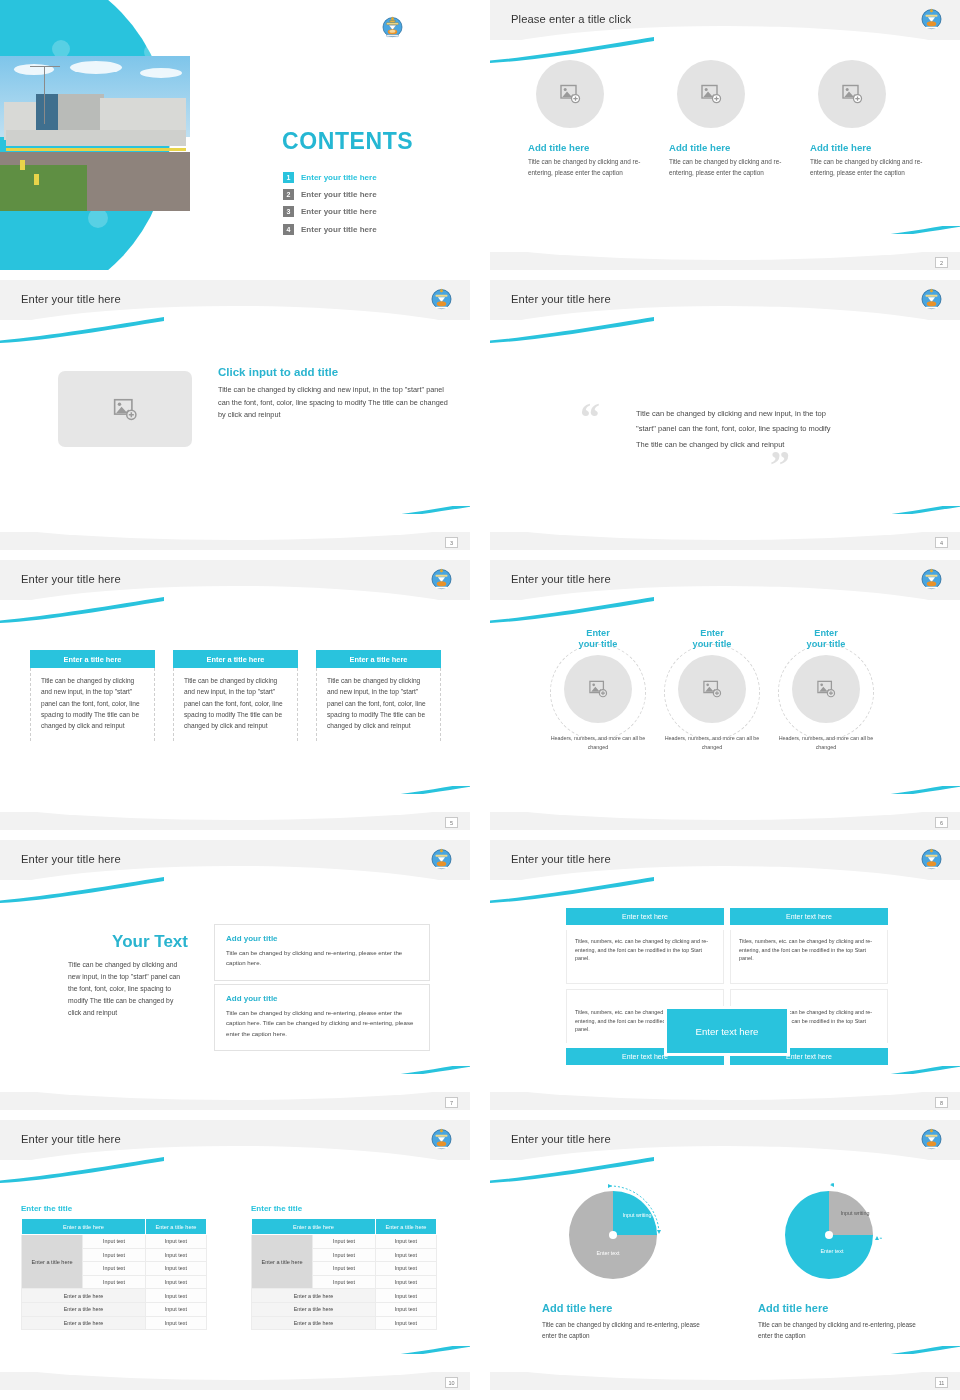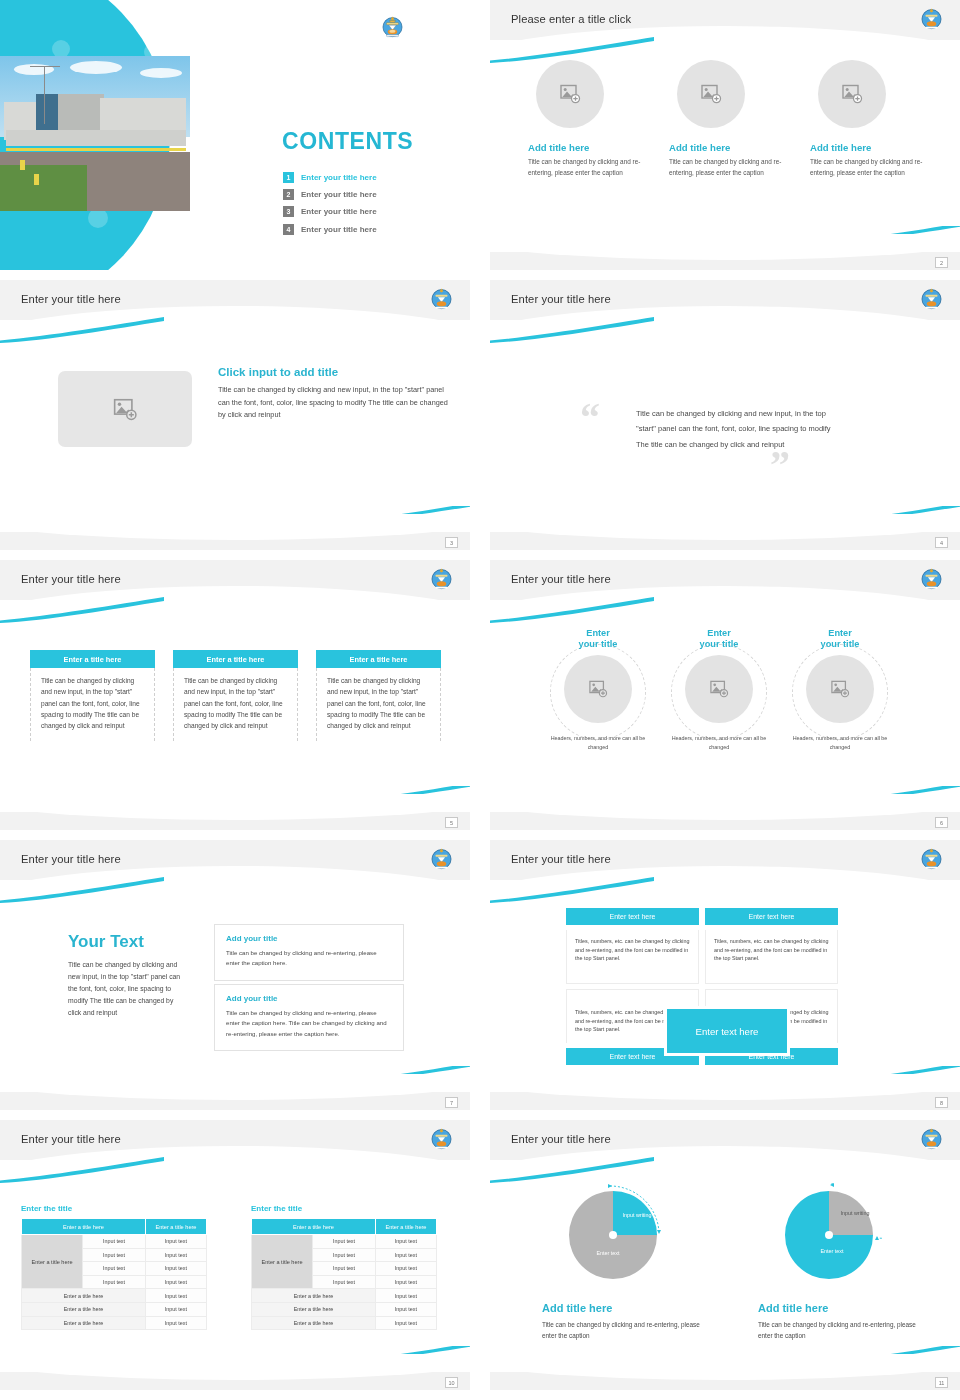--- a/index.html
+++ b/index.html
@@ -136,42 +136,42 @@
 
   
   .cards3{ position:absolute;left:30px;top:90px;width:412px;display:flex;gap:18px;}
   .card{ width:125px; }
   .card-h{ background:#29c3dd;color:#fff;font-size:7.4px;font-weight:bold;
            text-align:center;padding:4.5px 0; }
   .card-b{ border-left:1px dashed #cfcfcf;border-right:1px dashed #cfcfcf;
            padding:7px 8px 9px 10px;font-size:6.6px;color:#4a4a4a;line-height:1.72;}
 
   
-  .tc3{ position:absolute;left:55px;top:68px;width:370px;display:flex;gap:15px;}
+  .tc3{ position:absolute;left:55px;top:68px;width:370px;display:flex;gap:8px;}
   .tc{ width:106px;position:relative;text-align:center; }
   .tc-ring{ position:absolute;left:5px;top:16px;width:96px;height:96px;
             border:1px dashed #d6d6d6;border-radius:50%; }
   .tc-h{ font-size:9.2px;font-weight:bold;color:#2ab4cf;line-height:1.22;position:relative;z-index:2;}
   .tc-circ{ width:68px;height:68px;border-radius:50%;background:#e3e3e3;margin:5px auto 0;
             display:flex;align-items:center;justify-content:center;position:relative;z-index:2;}
   .tc-cap{ margin-top:11px;font-size:5.4px;color:#555;line-height:1.5;position:relative;z-index:2;}
 
   
   .s7-left{ position:absolute;left:68px;top:92px;width:120px;}
-  .s7-big{ font-size:17px;font-weight:bold;color:#2ab4cf;margin-bottom:7px;}
+  .s7-big{ font-size:17px;font-weight:bold;color:#2ab4cf;margin-bottom:7px;text-align:right;}
   .s7-p{ font-size:6.8px;color:#4a4a4a;line-height:1.78;}
-  .s7-box{ position:absolute;left:214px;width:190px;
+  .s7-box{ position:absolute;left:214px;width:216px;
            border:1px solid #e2e2e2;padding:9px 11px 11px; }
   .s7-box.b1{ top:84px; }
   .s7-box.b2{ top:144px; }
   .s7-box .h{ font-size:8px;font-weight:bold;color:#2ab4cf;margin-bottom:5px;}
   .s7-box .p{ font-size:6.1px;color:#4a4a4a;line-height:1.7;}
 
   
-  .quad{ position:absolute;left:76px;top:68px;width:272px;}
+  .quad{ position:absolute;left:76px;top:68px;width:322px;}
   .quad-row{ display:flex;gap:6px;margin-bottom:5px;}
   .qcell{ width:158px;border:1px solid #ececec;border-top:none;
           padding:7px 8px 8px;font-size:5.4px;color:#4a4a4a;line-height:1.6;
           min-height:54px; }
   .qbar{ width:158px;background:#29c3dd;color:#fff;font-size:7px;
          text-align:center;padding:5px 0; }
   .qcenter{ position:absolute;left:101px;top:101px;width:120px;height:44px;
             background:#29c3dd;color:#fff;display:flex;align-items:center;
             justify-content:center;font-size:9.6px;box-shadow:0 0 0 3px #fff; }
 

